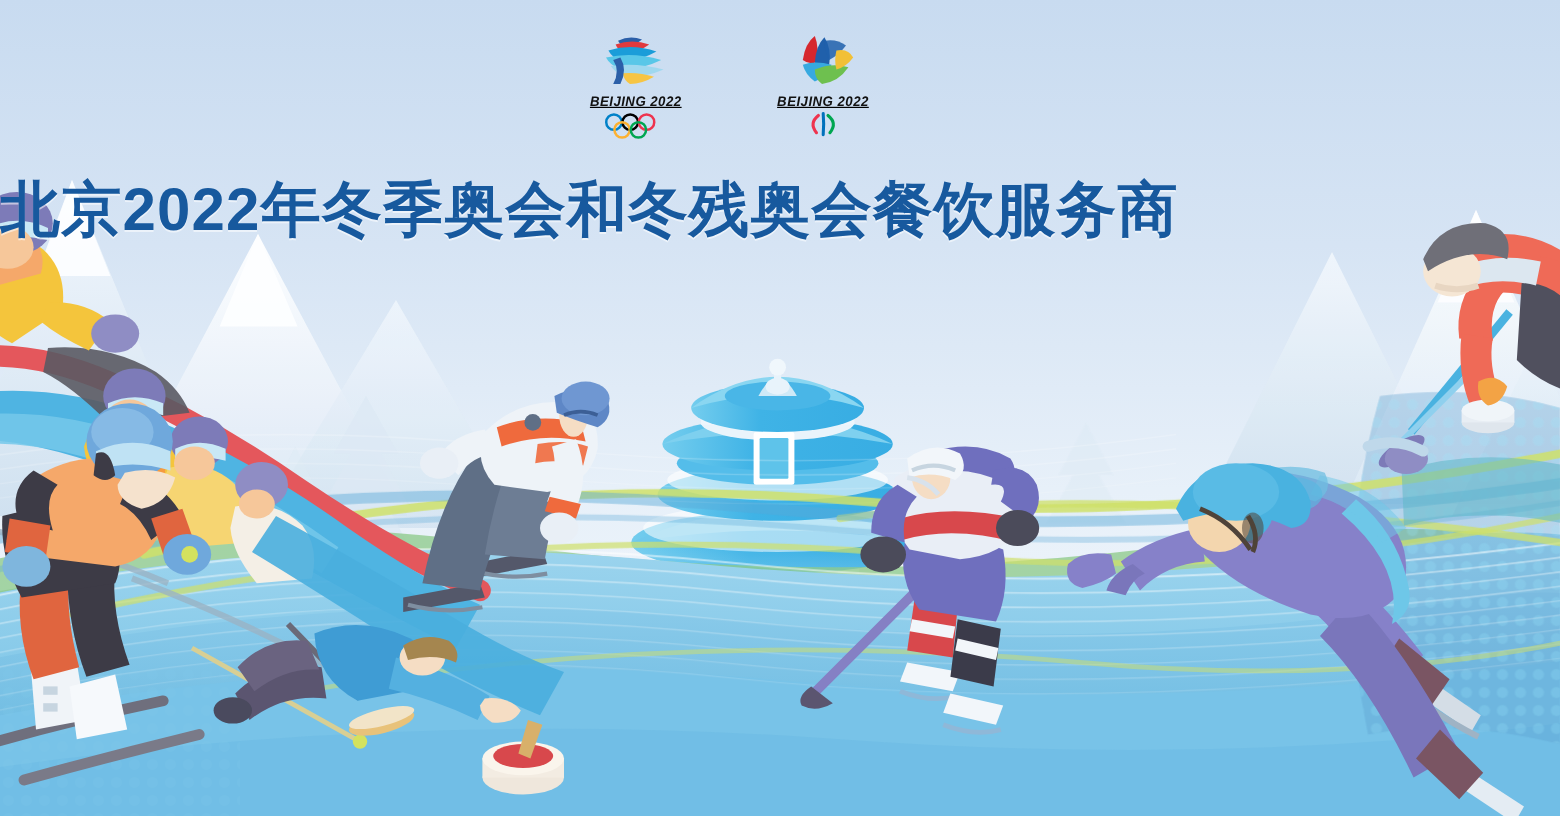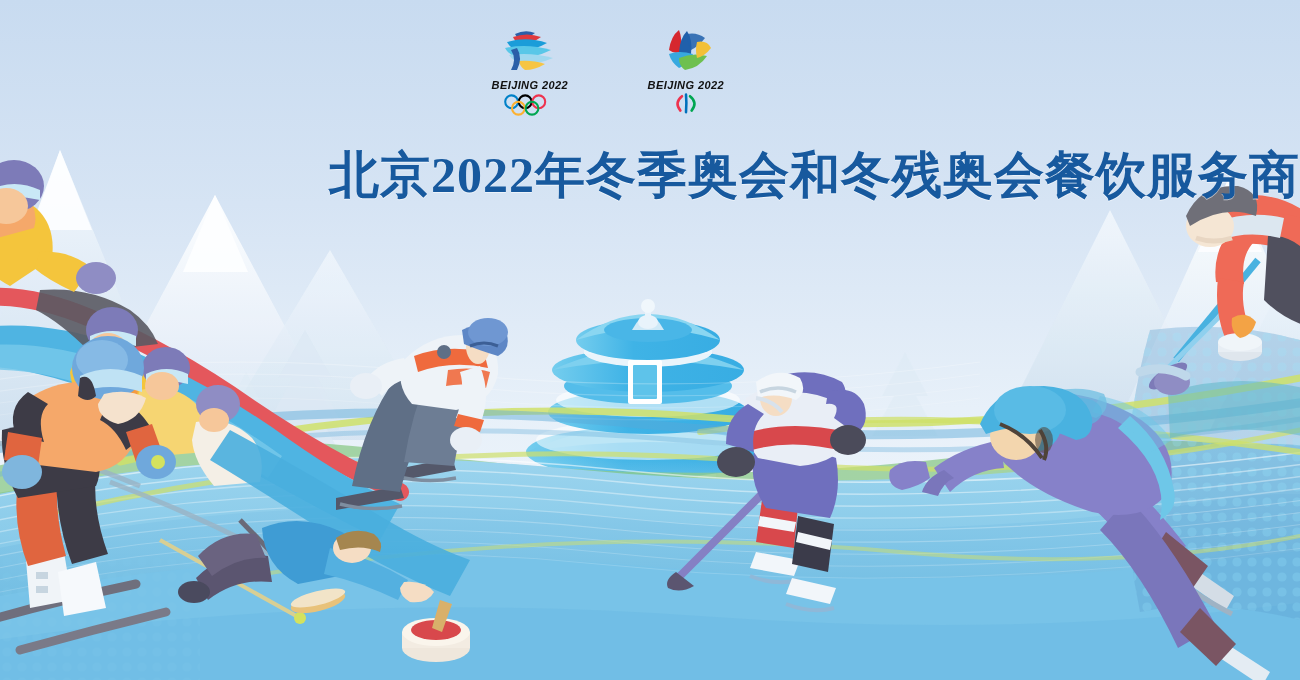--- a/index.html
+++ b/index.html
@@ -12,36 +12,37 @@
     background:linear-gradient(180deg,#cadcf0 0%,#d3e3f3 22%,#dfeaf6 45%,#eaf2fa 62%,#f2f7fc 78%,#f6fafd 100%);
   }
   .lay{position:absolute;left:0;top:0;width:1300px;height:680px;}
   .lay svg{display:block;width:1300px;height:680px;}
 
   
   #logos{
     position:absolute;left:0;top:28px;width:1216px;height:95px;
     display:flex;justify-content:center;align-items:flex-start;gap:46px;
     z-index:40;
+    text-decoration:underline;
   }
   .logo-block{width:110px;display:flex;flex-direction:column;align-items:center;}
   .logo-mark{width:74px;height:48px;}
   .logo-word{
     font-family:"Liberation Sans","DejaVu Sans",sans-serif;
     font-weight:bold;font-style:italic;font-size:11.5px;letter-spacing:.4px;
     color:#111;margin-top:3px;white-space:nowrap;
     transform:scaleX(.96);
   }
   .logo-emblem{height:24px;margin-top:2px;}
 
   
   #title{
     position:absolute;top:142px;left:0;width:1300px;
-    text-align:right;z-index:45;
-    font-family:Liberation Serif, serif;
+    text-align:left;z-index:45;
+    font-family:Liberation Sans, sans-serif;
     font-weight:bold;
     font-size:50px;
     letter-spacing:1px;
     color:#17599e;
     text-shadow:0 1px 0 rgba(255,255,255,.55);
     white-space:nowrap;
   }
 </style>
 </head>
 <body>

